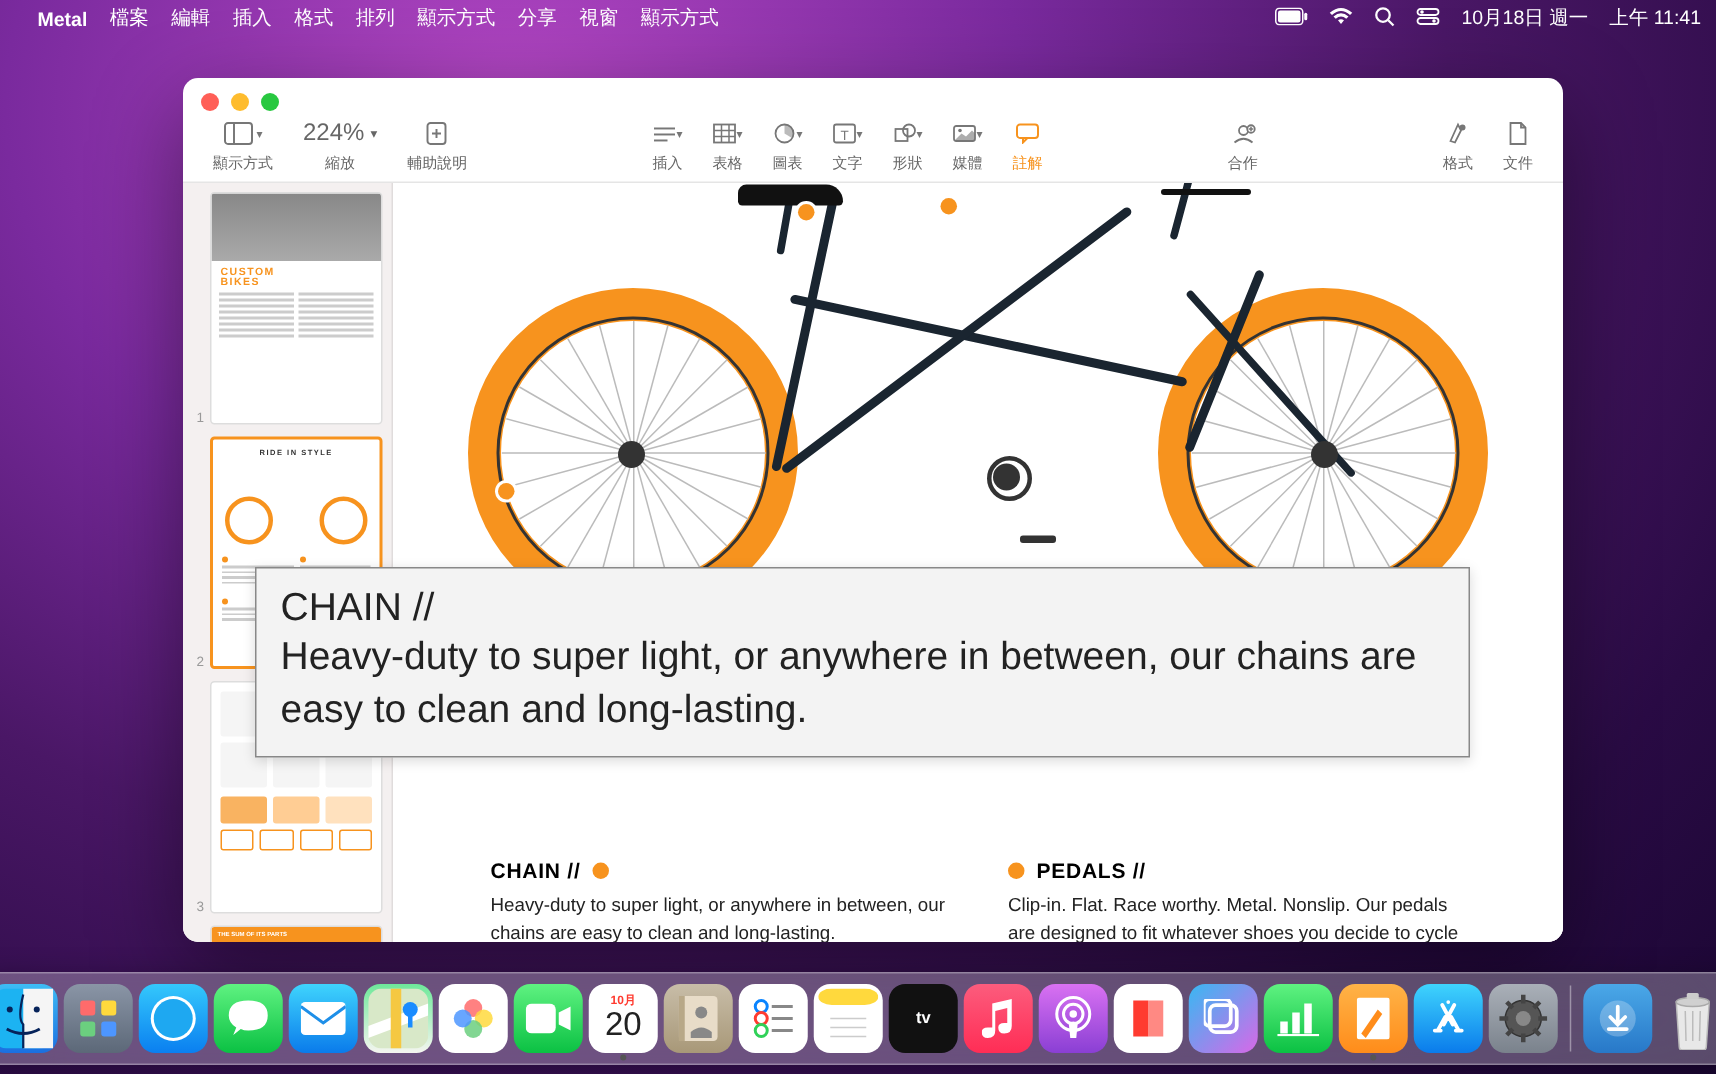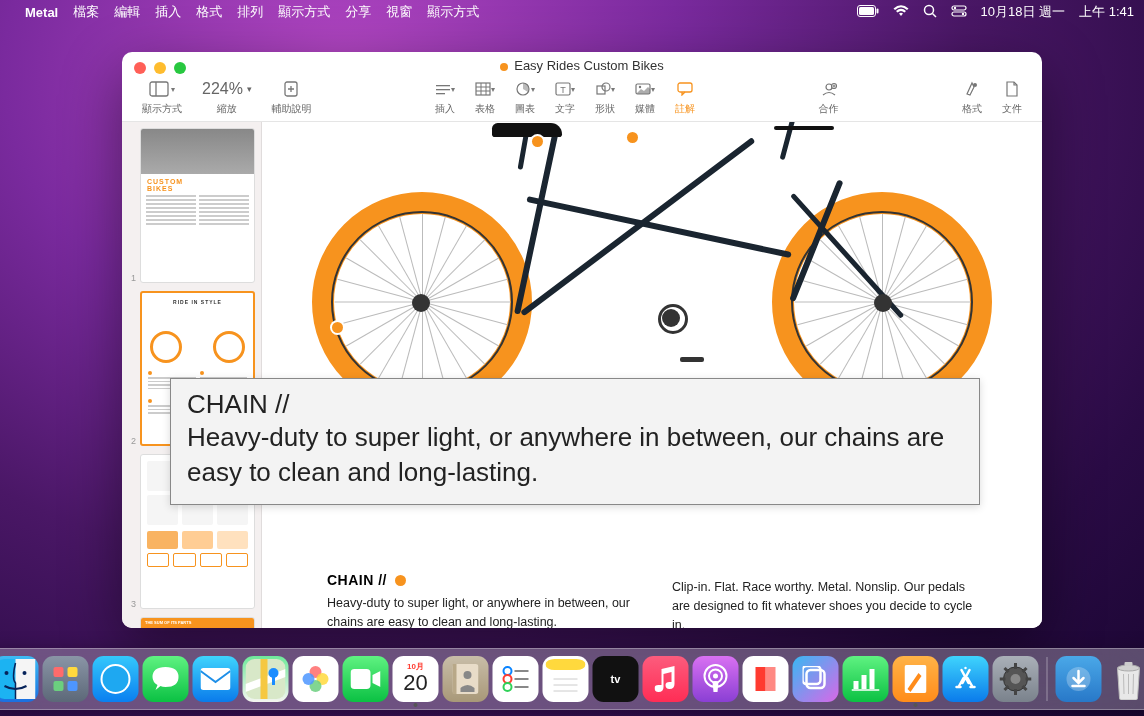--- a/index.html
+++ b/index.html
@@ -154,32 +154,31 @@
           <circle cx="6" cy="6" r="4.5" fill="none" stroke="#fff" stroke-width="1.5"></circle>
           <line x1="9.5" y1="9.5" x2="13" y2="13" stroke="#fff" stroke-width="1.5"></line>
         </svg></span>
     <span class="icon"><svg width="16" height="12" viewBox="0 0 16 12">
           <rect x="1" y="1" width="14" height="4" rx="2" fill="none" stroke="#fff" stroke-width="1.2"></rect>
           <circle cx="4" cy="3" r="1.2" fill="#fff"></circle>
           <rect x="1" y="7" width="14" height="4" rx="2" fill="none" stroke="#fff" stroke-width="1.2"></rect>
           <circle cx="12" cy="9" r="1.2" fill="#fff"></circle>
         </svg></span>
     <span class="item">10月18日 週一</span>
-    <span class="item">上午 1:41</span>
+    <span class="item">上午 11:41</span>
   </div>
 </div>
 
 <div class="window">
   <div class="titlebar">
     <div class="traffic">
       <div class="tl r"></div>
       <div class="tl y"></div>
       <div class="tl g"></div>
     </div>
-    <div class="title"><span class="dot"></span><span>Easy Rides Custom Bikes</span></div>
   </div>
 
   <div class="toolbar">
     <div class="tbgroup">
       <div class="glyph">
           <svg width="20" height="16" viewBox="0 0 20 16">
             <rect x="1" y="1" width="18" height="14" rx="2" fill="none" stroke="#777" stroke-width="1.3"></rect>
             <line x1="7" y1="1" x2="7" y2="15" stroke="#777" stroke-width="1.3"></line>
           </svg>
           <span style="font-size:8px;color:#777;margin-left:2px;">▾</span>
@@ -496,20 +495,24 @@
         <div style="height:120px"></div>
         <div class="sections">
           <div class="section left">
             <div class="hd">
                 <span class="label">CHAIN //</span>
                 <span class="mk"></span>
               </div>
             <div class="body">Heavy-duty to super light, or anywhere in between, our chains are easy to clean and long-lasting.</div>
           </div>
           <div class="section right">
+            <div class="hd">
+                <span class="mk"></span>
+                <span class="label">PEDALS //</span>
+              </div>
             <div class="body">Clip-in. Flat. Race worthy. Metal. Nonslip. Our pedals are designed to fit whatever shoes you decide to cycle in.</div>
           </div>
         </div>
       </div>
     </div>
   </div>
 </div>
 
 <div class="hover">
   <div class="h1">CHAIN //</div>

